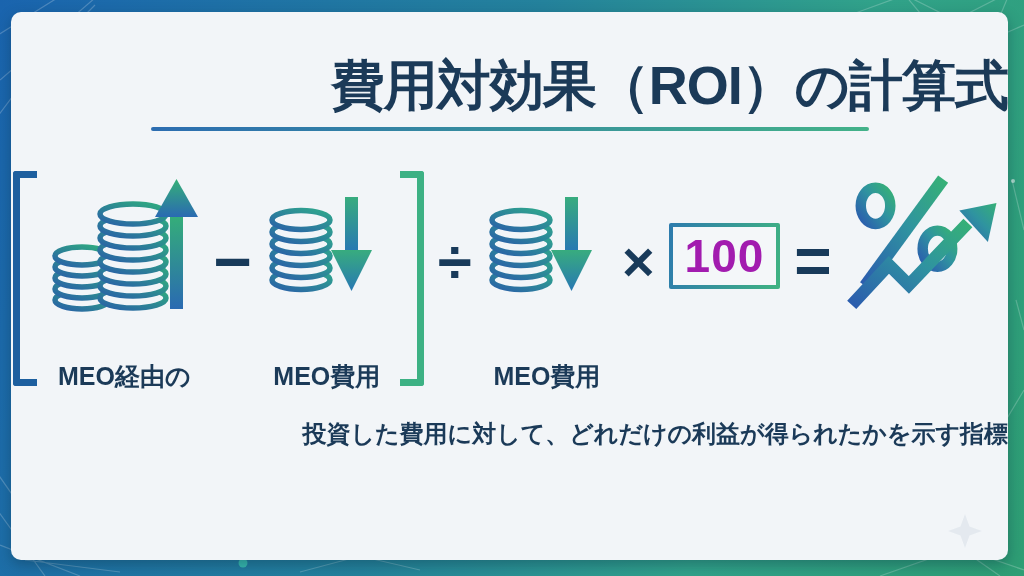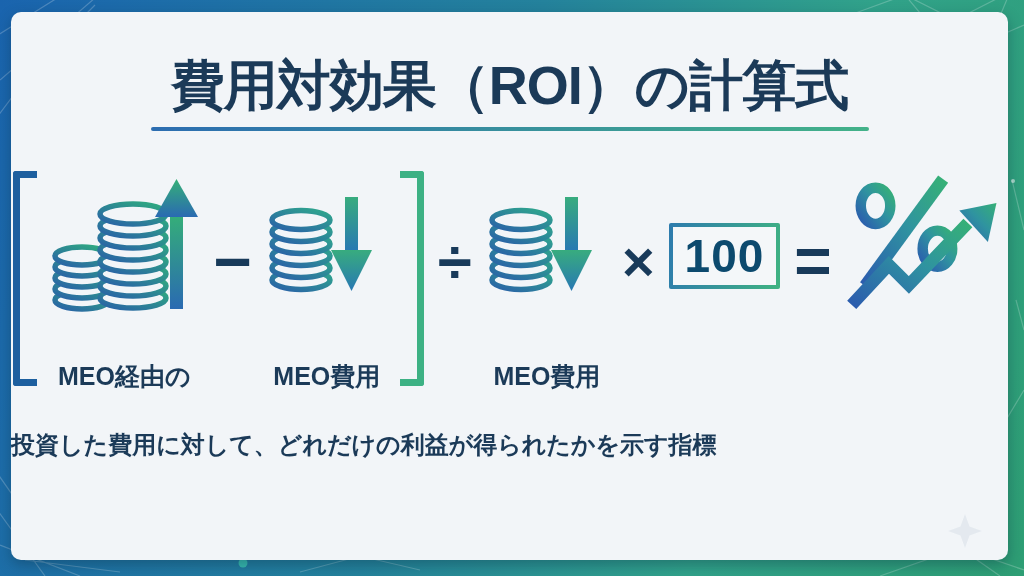--- a/index.html
+++ b/index.html
@@ -10,21 +10,21 @@
     background:linear-gradient(108deg,#1a64ae 0%,#24829c 45%,#31a28a 72%,#2e9e74 100%);
   }
   .bg-mesh { position:absolute; inset:0; width:1024px; height:576px; }
   .card {
     position:absolute; left:11px; top:12px; right:16px; bottom:16px;
     background:#f2f5f8; border-radius:10px;
     box-shadow:0 5px 14px rgba(8,40,60,.35);
     overflow:hidden;
   }
   .title {
-    margin-top:44px; text-align:center;
+    margin-top:44px; text-align:right;
     font-size:54px; font-weight:800; letter-spacing:-1px;
     color:#1b3a58; line-height:1.1;
   }
   .title-underline {
     width:718px; height:4px; margin:12px auto 0;
     background:linear-gradient(90deg,#2c6db1,#43b289);
     border-radius:2px;
   }
   .formula-row {
     display:flex; align-items:flex-start; justify-content:center;
@@ -47,24 +47,24 @@
   }
   .op-minus    { font-size:66px; }
   .op-divide   { font-size:62px; }
   .op-multiply { font-size:56px; }
   .op-equals   { font-size:64px; }
   .box100-wrap { margin-top:52px; padding:4px; border-radius:2px;
     background:linear-gradient(100deg,#2d7bae,#3fb381); flex:0 0 auto; }
   .box100-inner {
     min-width:100px; height:58px; padding:0 12px;
     background:#f4f7f9; display:flex; align-items:center; justify-content:center;
-    font-size:46px; font-weight:800; color:#0c4a6e; letter-spacing:1px;
+    font-size:46px; font-weight:800; color:#a21caf; letter-spacing:1px;
   }
   .caption {
-    margin-top:36px; text-align:left;
+    margin-top:25px; text-align:right;
     font-size:24px; font-weight:700; color:#1b3a58;
   }
   .sparkle { position:absolute; right:26px; bottom:12px; width:34px; height:34px; opacity:.85; }
 </style>
 </head>
 <body>
 
 <svg class="bg-mesh" viewBox="0 0 1024 576">
   <g stroke="rgba(255,255,255,0.22)" stroke-width="1.2" fill="none">
     <path d="M-10,40 L70,-10 M0,80 L110,-15 M-5,120 L40,60 L95,5"></path>

